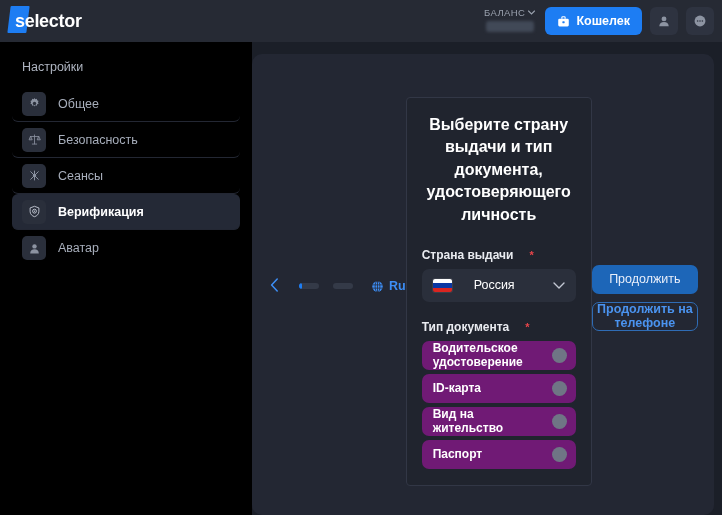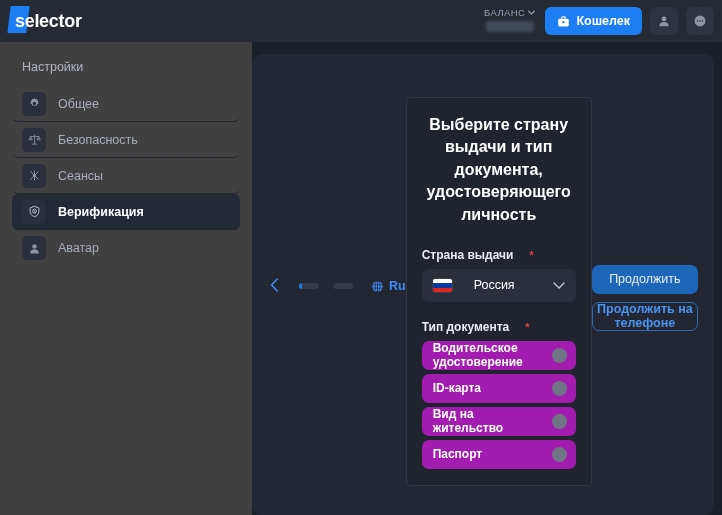--- a/index.html
+++ b/index.html
@@ -121,21 +121,21 @@
   
   .shell {
     display: flex;
     height: 473px;
   }
 
   
   .sidebar {
     width: 252px;
     flex: 0 0 252px;
-    background: #404040;
+    background: #000000;
     padding: 14px 12px 8px 12px;
   }
   .sidebar-title {
     font-size: 12.5px;
     color: #aeb4c0;
     padding: 4px 10px 12px 10px;
   }
   .nav-item {
     display: flex;
     align-items: center;
@@ -287,21 +287,21 @@
     flex: 1;
   }
   .chev-down {
     color: #c3c8d3;
     font-size: 12px;
     line-height: 1;
   }
 
   .option {
     height: 29px;
-    background: #a21caf;
+    background: #701a75;
     border-radius: 7px;
     display: flex;
     align-items: center;
     padding: 0 9px 0 11px;
     margin-bottom: 4px;
     cursor: pointer;
     gap: 29px;
   }
   .option:last-child { margin-bottom: 0; }
   .option-label {

